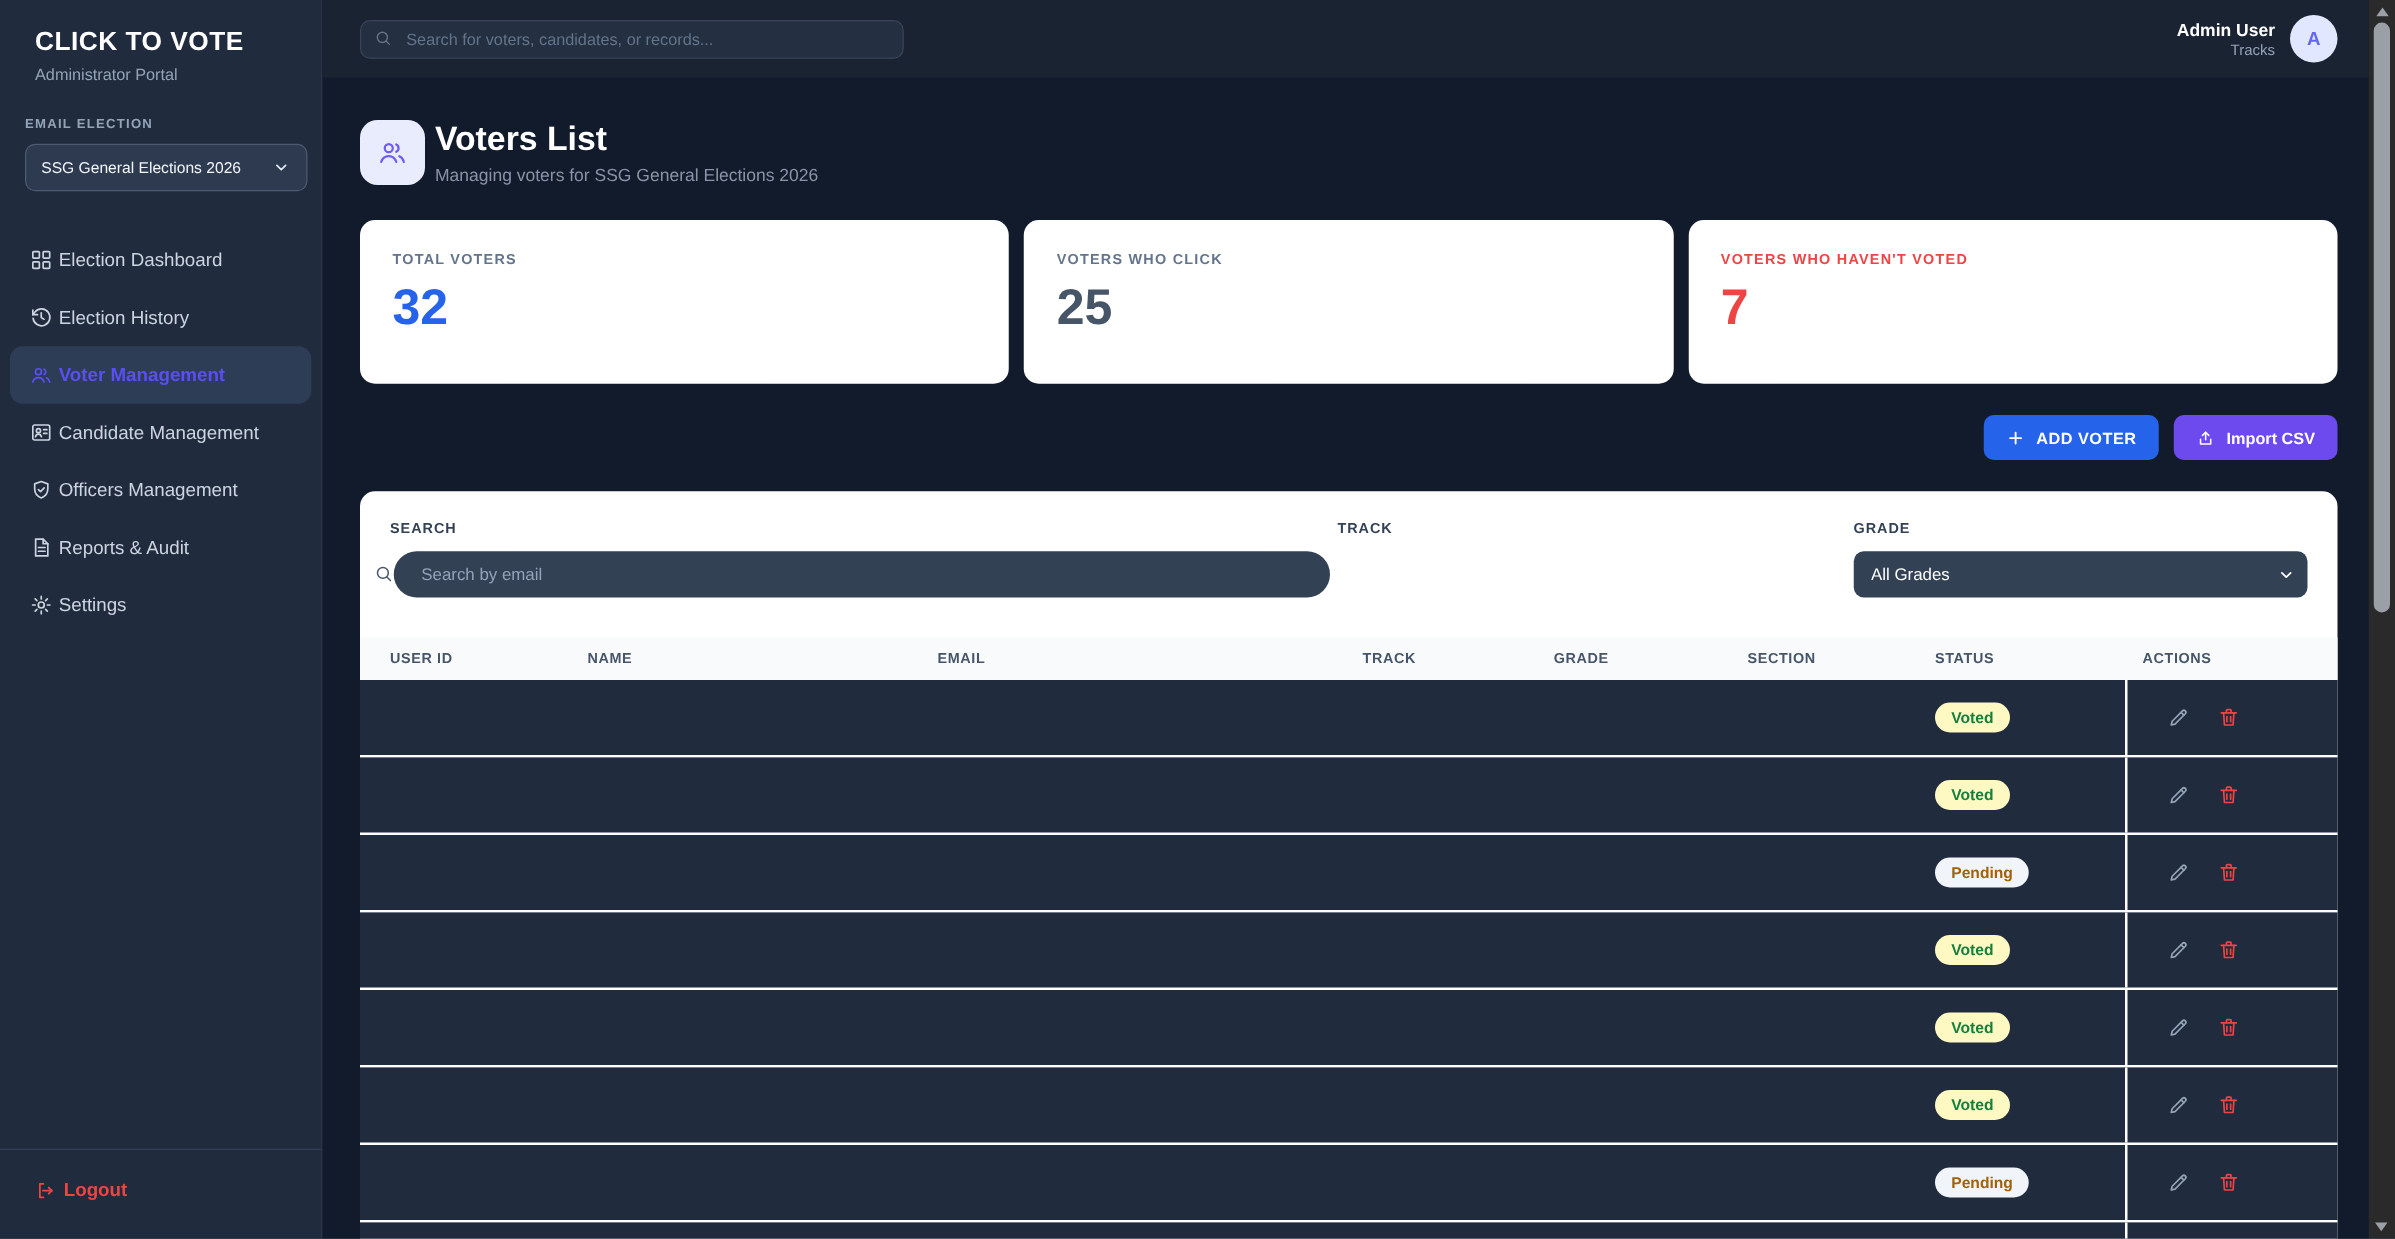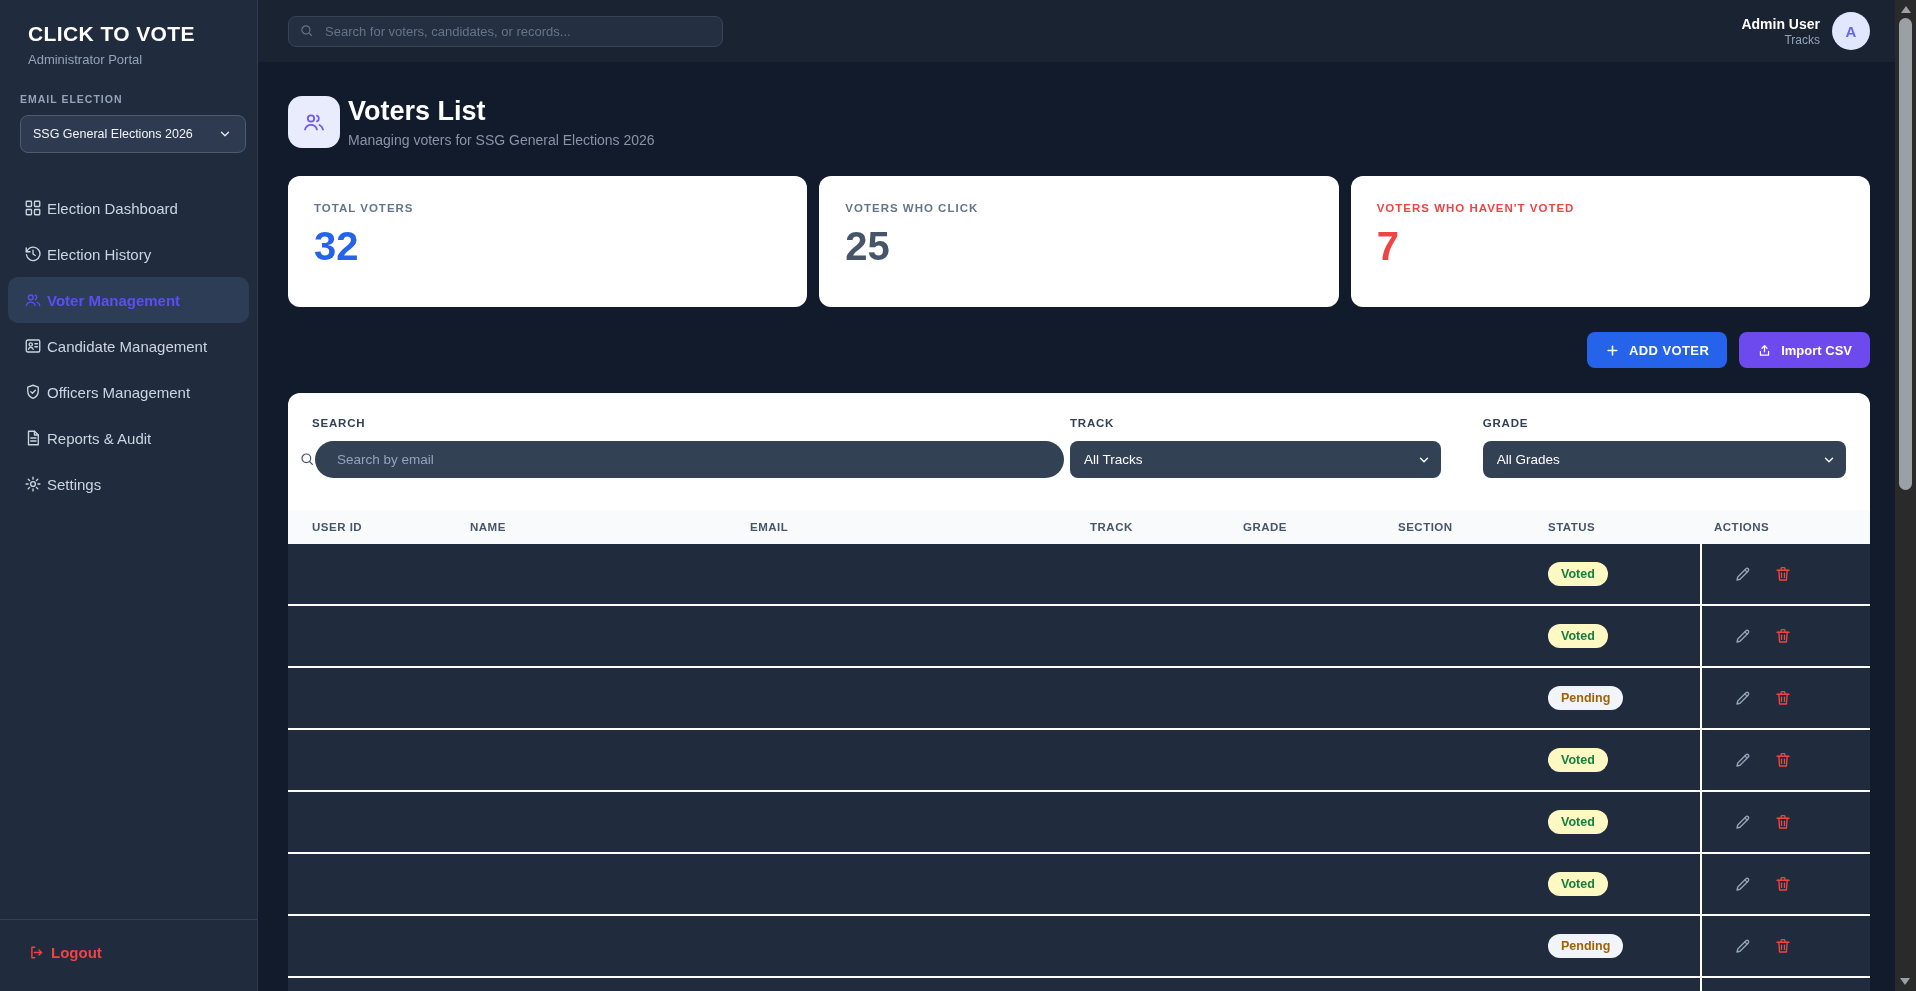--- a/index.html
+++ b/index.html
@@ -330,30 +330,20 @@
             <div class="search-wrap">
               <span class="mag"><svg viewBox="0 0 24 24" fill="none" stroke="currentColor" stroke-width="1.8" stroke-linecap="round" stroke-linejoin="round">
                     <circle cx="11" cy="11" r="6.5"></circle>
                     <line x1="15.8" y1="15.8" x2="20" y2="20"></line>
                   </svg></span>
               <input class="f-input" type="text" placeholder="Search by email" style="">
             </div>
           </div>
           <div class="f-track">
             <div class="f-label">TRACK</div>
-            <div class="f-select-wrap">
-              <select class="f-select">
-                <option>All Tracks</option>
-              </select>
-              <span class="chev">
-                  <svg viewBox="0 0 24 24" fill="none" stroke="currentColor" stroke-width="2.4" stroke-linecap="round" stroke-linejoin="round">
-                    <polyline points="6 9 12 15 18 9"></polyline>
-                  </svg>
-                </span>
-            </div>
           </div>
           <div class="f-grade">
             <div class="f-label">GRADE</div>
             <div class="f-select-wrap">
               <select class="f-select">
                 <option>All Grades</option>
               </select>
               <span class="chev">
                   <svg viewBox="0 0 24 24" fill="none" stroke="currentColor" stroke-width="2.4" stroke-linecap="round" stroke-linejoin="round">
                     <polyline points="6 9 12 15 18 9"></polyline>

